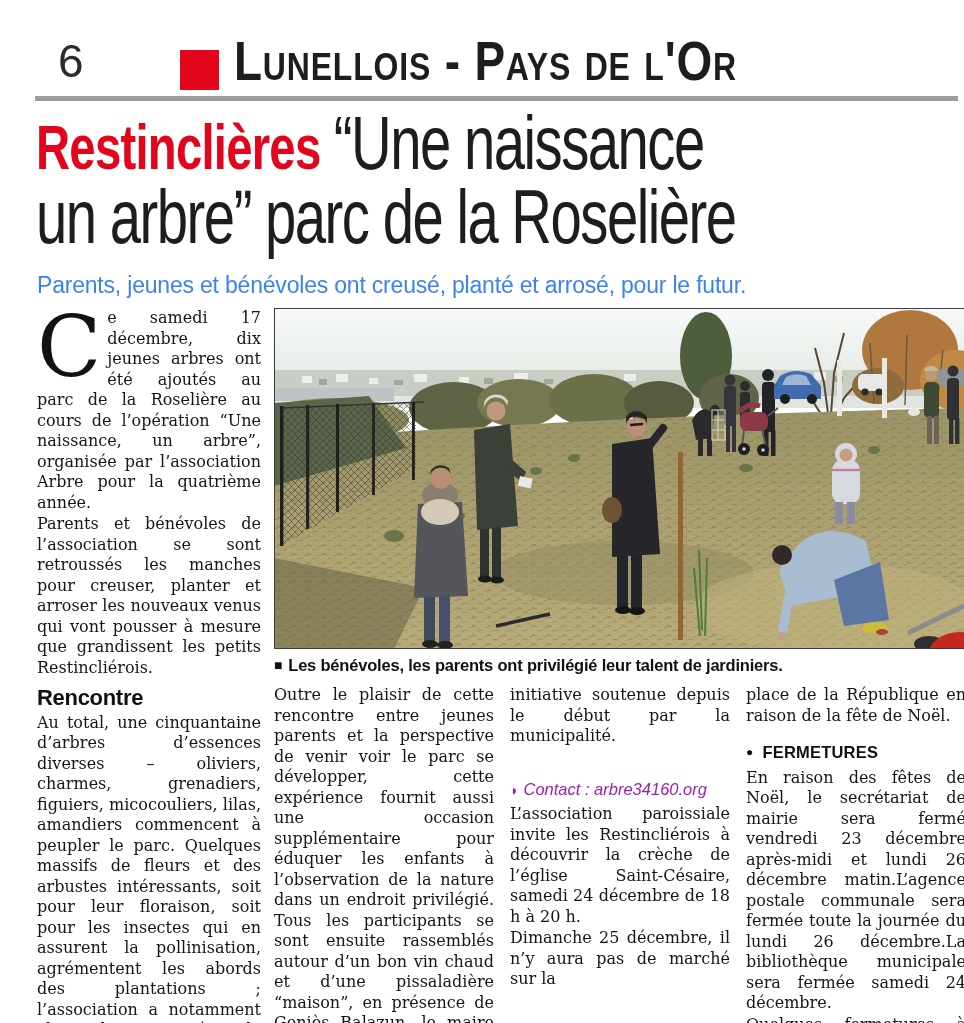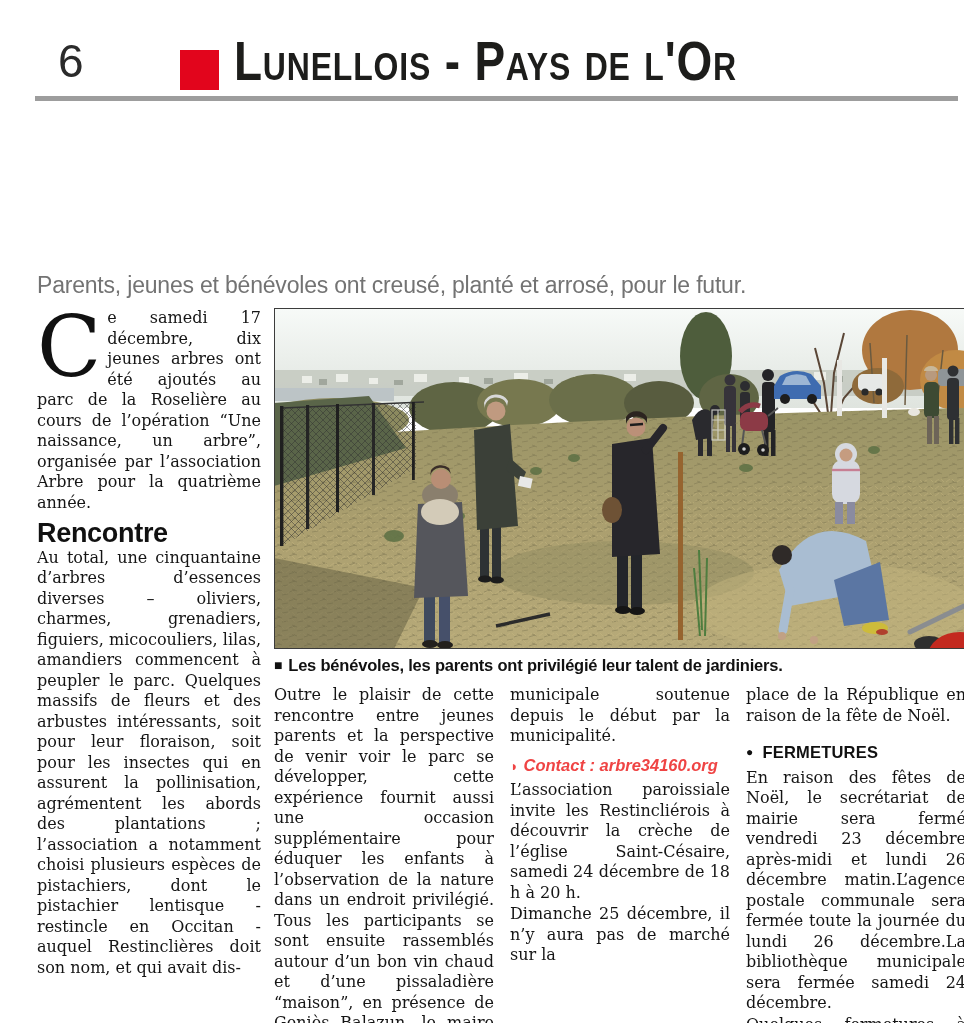--- a/index.html
+++ b/index.html
@@ -31,40 +31,40 @@
   .headline{position:absolute;left:36px;top:108px;width:928px;}
   .hl-line{
     white-space:nowrap;
     font-size:76px;line-height:70px;font-weight:400;
     letter-spacing:-2px;color:#1d1d1b;
     transform:scaleX(0.74);transform-origin:0 0;
   }
   .kicker{font-weight:700;font-size:0.84em;letter-spacing:-1px;margin-right:18px;}
   .standfirst{
     position:absolute;left:37px;top:272px;width:900px;
-    font-size:23px;font-weight:500;color:#737373;letter-spacing:-0.2px;
+    font-size:23px;font-weight:500;color:#3b82f6;letter-spacing:-0.2px;
   }
 
   
   .article{position:absolute;left:37px;top:308px;width:921px;height:712px;display:flex;}
   .bodytext{
     font-family:"DejaVu Serif","Liberation Serif",serif;
     font-size:16px;line-height:20.5px;text-align:justify;color:#151515;
   }
   .col1{width:224px;margin-right:13px;flex:none;}
   .col1 p{margin:0 0 1px 0;}
   .dropcap{
     float:left;
     font-family:"DejaVu Serif",serif;
     font-size:84px;line-height:70px;
     padding:4px 6px 0 0;color:#111;
   }
   .crosshead{
     font-family:"Liberation Sans",sans-serif;
-    font-size:27px;font-weight:700;color:#111;
+    font-size:22px;font-weight:700;color:#111;
     margin:10px 0 4px 0;letter-spacing:-0.3px;
   }
   .right-zone{width:693px;flex:none;}
   .photo-frame{width:693px;height:341px;position:relative;}
   .photo-frame svg{display:block;}
   .caption{
     margin:7px 0 10px 0;
     font-family:"Liberation Sans",sans-serif;
     font-size:16.5px;font-weight:700;color:#111;letter-spacing:-0.2px;
   }
@@ -73,46 +73,50 @@
   .cols .col{width:220px;flex:none;}
   .cols p{margin:0 0 1px 0;}
   .sec-head{
     font-family:"Liberation Sans",sans-serif;
     font-size:16.5px;font-weight:700;color:#111;
     margin:16px 0 3px 0;letter-spacing:0.2px;
   }
   .sec-head .dot{font-size:12px;margin-right:9px;position:relative;top:-2px;}
   .contact-line{
     font-family:"Liberation Sans",sans-serif;
-    font-style:italic;font-size:16.5px;color:#ef4444;
-    margin:8px 0 4px 0;
-    font-weight:bold;
+    font-style:italic;font-size:16.5px;color:#a21caf;
+    margin:32px 0 4px 0;
   }
   .contact-line .marker{font-style:normal;font-size:14px;margin-right:5px;}
 </style>
 </head>
 <body>
 
 <div class="page">
 
   <div class="masthead">
     <div class="page-num">6</div>
     <svg class="red-square" viewBox="0 0 39 40">
         <rect width="39" height="40" fill="#e2051c"></rect>
       </svg>
     <div class="section-title">Lunellois - Pays de l'Or</div>
     <div class="section-rule"></div>
   </div>
 
+  <div class="headline">
+    <div class="hl-line"><span class="kicker" style="color:#e2051c">Restinclières</span><span>“Une naissance</span></div>
+    <div class="hl-line">un arbre” parc de la Roselière</div>
+  </div>
   <div class="standfirst">Parents, jeunes et bénévoles ont creusé, planté et arrosé, pour le futur.</div>
 
   <div class="article">
 
     <div class="col1 bodytext">
       <p><span class="dropcap">C</span><span>e samedi 17 décembre, dix jeunes arbres ont été ajoutés au parc de la Roselière au cours de l’opération “Une naissance, un arbre”, organisée par l’association Arbre pour la quatrième année.</span></p>
+      <p>Parents et bénévoles de l’association se sont retroussés les manches pour creuser, planter et arroser les nouveaux venus qui vont pousser à mesure que grandissent les petits Restincliérois.</p>
       <div class="crosshead">Rencontre</div>
       <p>Au total, une cinquantaine d’arbres d’essences diverses – oliviers, charmes, grenadiers, figuiers, micocouliers, lilas, amandiers commencent à peupler le parc. Quelques massifs de fleurs et des arbustes intéressants, soit pour leur floraison, soit pour les insectes qui en assurent la pollinisation, agrémentent les abords des plantations ; l’association a notamment choisi plusieurs espèces de pistachiers, dont le pistachier lentisque -restincle en Occitan - auquel Restinclières doit son nom, et qui avait dis-</p>
     </div>
 
     <div class="right-zone">
 
       <div class="photo-frame">
         <svg width="693" height="341" viewBox="0 0 693 341">
           <defs>
             <linearGradient id="sky" x1="0" y1="0" x2="0" y2="1">
@@ -331,21 +335,21 @@
 
       <div class="caption"><span class="sq">■</span><span>Les bénévoles, les parents ont privilégié leur talent de jardiniers.</span></div>
 
       <div class="cols">
 
         <div class="col bodytext">
           <p>Outre le plaisir de cette rencontre entre jeunes parents et la perspective de venir voir le parc se développer, cette expérience fournit aussi une occasion supplémentaire pour éduquer les enfants à l’observation de la nature dans un endroit privilégié. Tous les participants se sont ensuite rassemblés autour d’un bon vin chaud et d’une pissaladière “maison”, en présence de Geniès Balazun, le maire venu encourager cette</p>
         </div>
 
         <div class="col bodytext">
-          <p>municipale soutenue depuis le début par la municipalité.</p>
+          <p>initiative soutenue depuis le début par la municipalité.</p>
           <div class="contact-line"><span class="marker">◗</span><span>Contact : arbre34160.org</span></div>
           <p>L’association paroissiale invite les Restincliérois à découvrir la crèche de l’église Saint-Césaire, samedi 24 décembre de 18 h à 20 h.</p>
           <p>Dimanche 25 décembre, il n’y aura pas de marché sur la</p>
         </div>
 
         <div class="col bodytext">
           <p>place de la République en raison de la fête de Noël.</p>
           <div class="sec-head"><span class="dot">●</span><span>FERMETURES</span></div>
           <p>En raison des fêtes de Noël, le secrétariat de mairie sera fermé vendredi 23 décembre après-midi et lundi 26 décembre matin.L’agence postale communale sera fermée toute la journée du lundi 26 décembre.La bibliothèque municipale sera fermée samedi 24 décembre.</p>
           <p>Quelques fermetures à noter sur votre agenda.</p>

